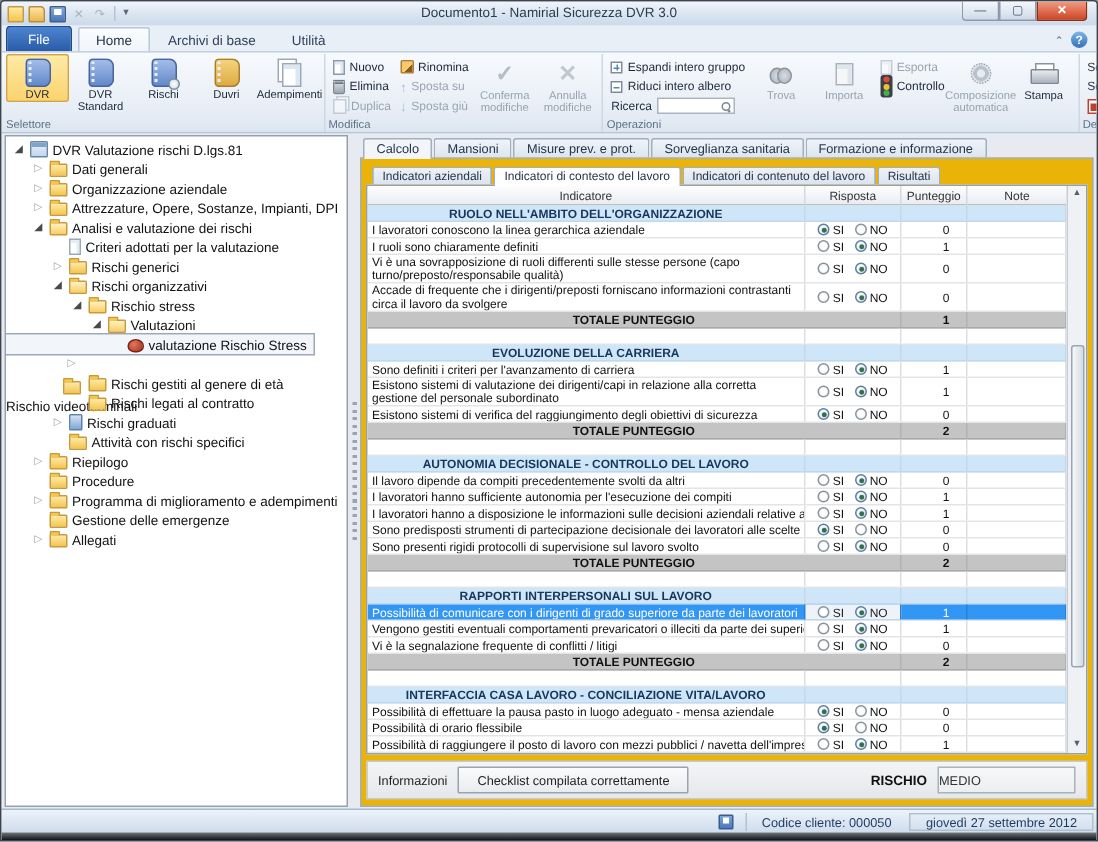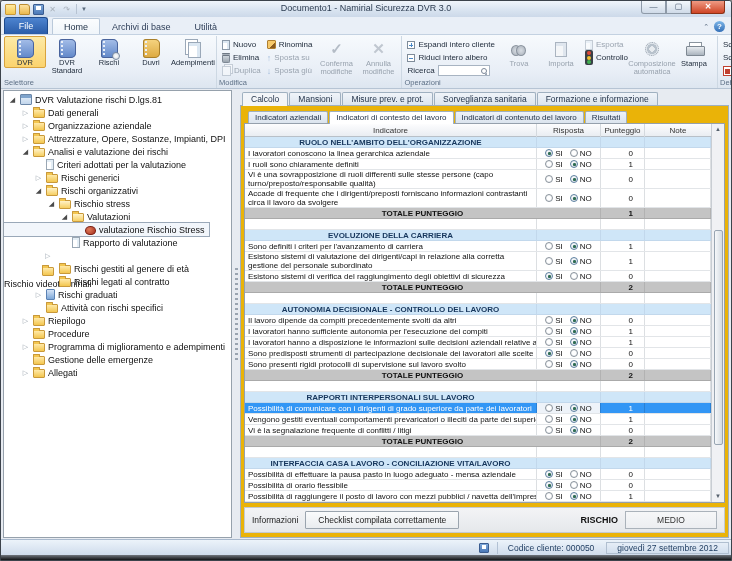--- a/index.html
+++ b/index.html
@@ -138,21 +138,21 @@
   .trow.selrow>span{border-right:1px solid #2a80d4}
   .trow.selrow .c-resp{background:#eef3f9;color:#222}
   .vscroll{width:13px;flex:none;background:#f0f1f4;border-left:1px solid #c8cdd3;display:flex;flex-direction:column;align-items:center}
   .varrow{font-size:6px;color:#55606c;height:11px;line-height:11px}
   .vthumb{width:9px;height:215px;margin-top:95px;background:linear-gradient(90deg,#f6f8fa,#d4dbe2);border:1px solid #98a5b2;border-radius:2px}
 
   .bbar{flex:none;height:26px;margin:4px 0;border:1px solid #c3cad1;background:linear-gradient(#f3f4f6,#e5e8eb);display:flex;align-items:center;gap:7px;padding:0 7px;font-size:8.5px;color:#222}
   .chk-btn{border:1px solid #9aa4ae;background:linear-gradient(#fafbfc,#e9ecef);padding:3px 12px;font-size:8.5px;border-radius:1px}
   .bspacer{flex:1}
   .risk-label{font-weight:bold;font-size:9px;color:#111}
-  .risk-box{width:92px;text-align:center;border:1px solid #aab2ba;background:linear-gradient(#f6f7f8,#eceef1);padding:3px 0;font-size:8.5px;color:#333}
+  .risk-box{width:92px;border:1px solid #aab2ba;background:linear-gradient(#f6f7f8,#eceef1);padding:3px 0;font-size:8.5px;color:#333}
 
   
   .statusbar{height:16px;flex:none;background:linear-gradient(#ecf3fa,#cfdcec);border-top:1px solid #a9b9cd;display:flex;align-items:center;justify-content:flex-end;font-size:8.5px;color:#1c3a5e}
   .sseg{display:flex;align-items:center;padding:0 10px;height:12px;border-left:1px solid #b2c1d4}
   .sseg.icon-seg{padding:0 8px}
   .floppy{width:10px;height:10px;background:linear-gradient(#7fa8d8,#4a78b8);border:1px solid #3a5c90;border-radius:1px}
   .floppy::after{content:"";display:block;width:4px;height:4px;margin:1px auto 0;background:#fff}
   .sseg.date{border:1px solid #b0bfd0;margin:0 2px;background:linear-gradient(#e6eef7,#d2dfee)}
   .bottom-edge{height:5px;flex:none;background:linear-gradient(#70767d,#121417)}
 </style>
@@ -263,21 +263,21 @@
         </div>
       </div>
       <div class="rgroup-label">Modifica</div>
     </div>
 
     <div class="rgroup">
       <div class="rgroup-body">
         <div class="smcol">
           <div class="smbtn">
               <span class="si si-tree plus"></span>
-              <span>Espandi intero cliente</span>
+              <span>Espandi intero gruppo</span>
             </div>
           <div class="smbtn">
               <span class="si si-tree"></span>
               <span>Riduci intero albero</span>
             </div>
           <div class="search-row">
             <span class="search-label">Ricerca</span>
             <span class="search-input"></span>
           </div>
         </div>
@@ -390,25 +390,20 @@
         </div>
         <div class="titem" style="padding-left: 56px;">
           <span class="arrow expanded">◢</span>
           <span class="ticon ti-fold open"></span>
           <span class="tlabel">Valutazioni</span>
         </div>
         <div class="titem sel" style="padding-left: 69px;">
           <span class="arrow none"></span>
           <span class="ticon ti-red"></span>
           <span class="tlabel">valutazione Rischio Stress</span>
-        </div>
-        <div class="titem" style="padding-left: 56px;">
-          <span class="arrow none"></span>
-          <span class="ticon ti-doc"></span>
-          <span class="tlabel">Rapporto di valutazione</span>
         </div>
         <div class="titem" style=" flex-direction: column;">
           <span class="arrow collapsed">▷</span>
           <span class="ticon ti-fold"></span>
           <span class="tlabel">Rischio videoterminali</span>
         </div>
         <div class="titem" style="padding-left: 43px;">
           <span class="arrow none"></span>
           <span class="ticon ti-fold"></span>
           <span class="tlabel">Rischi gestiti al genere di età</span>

